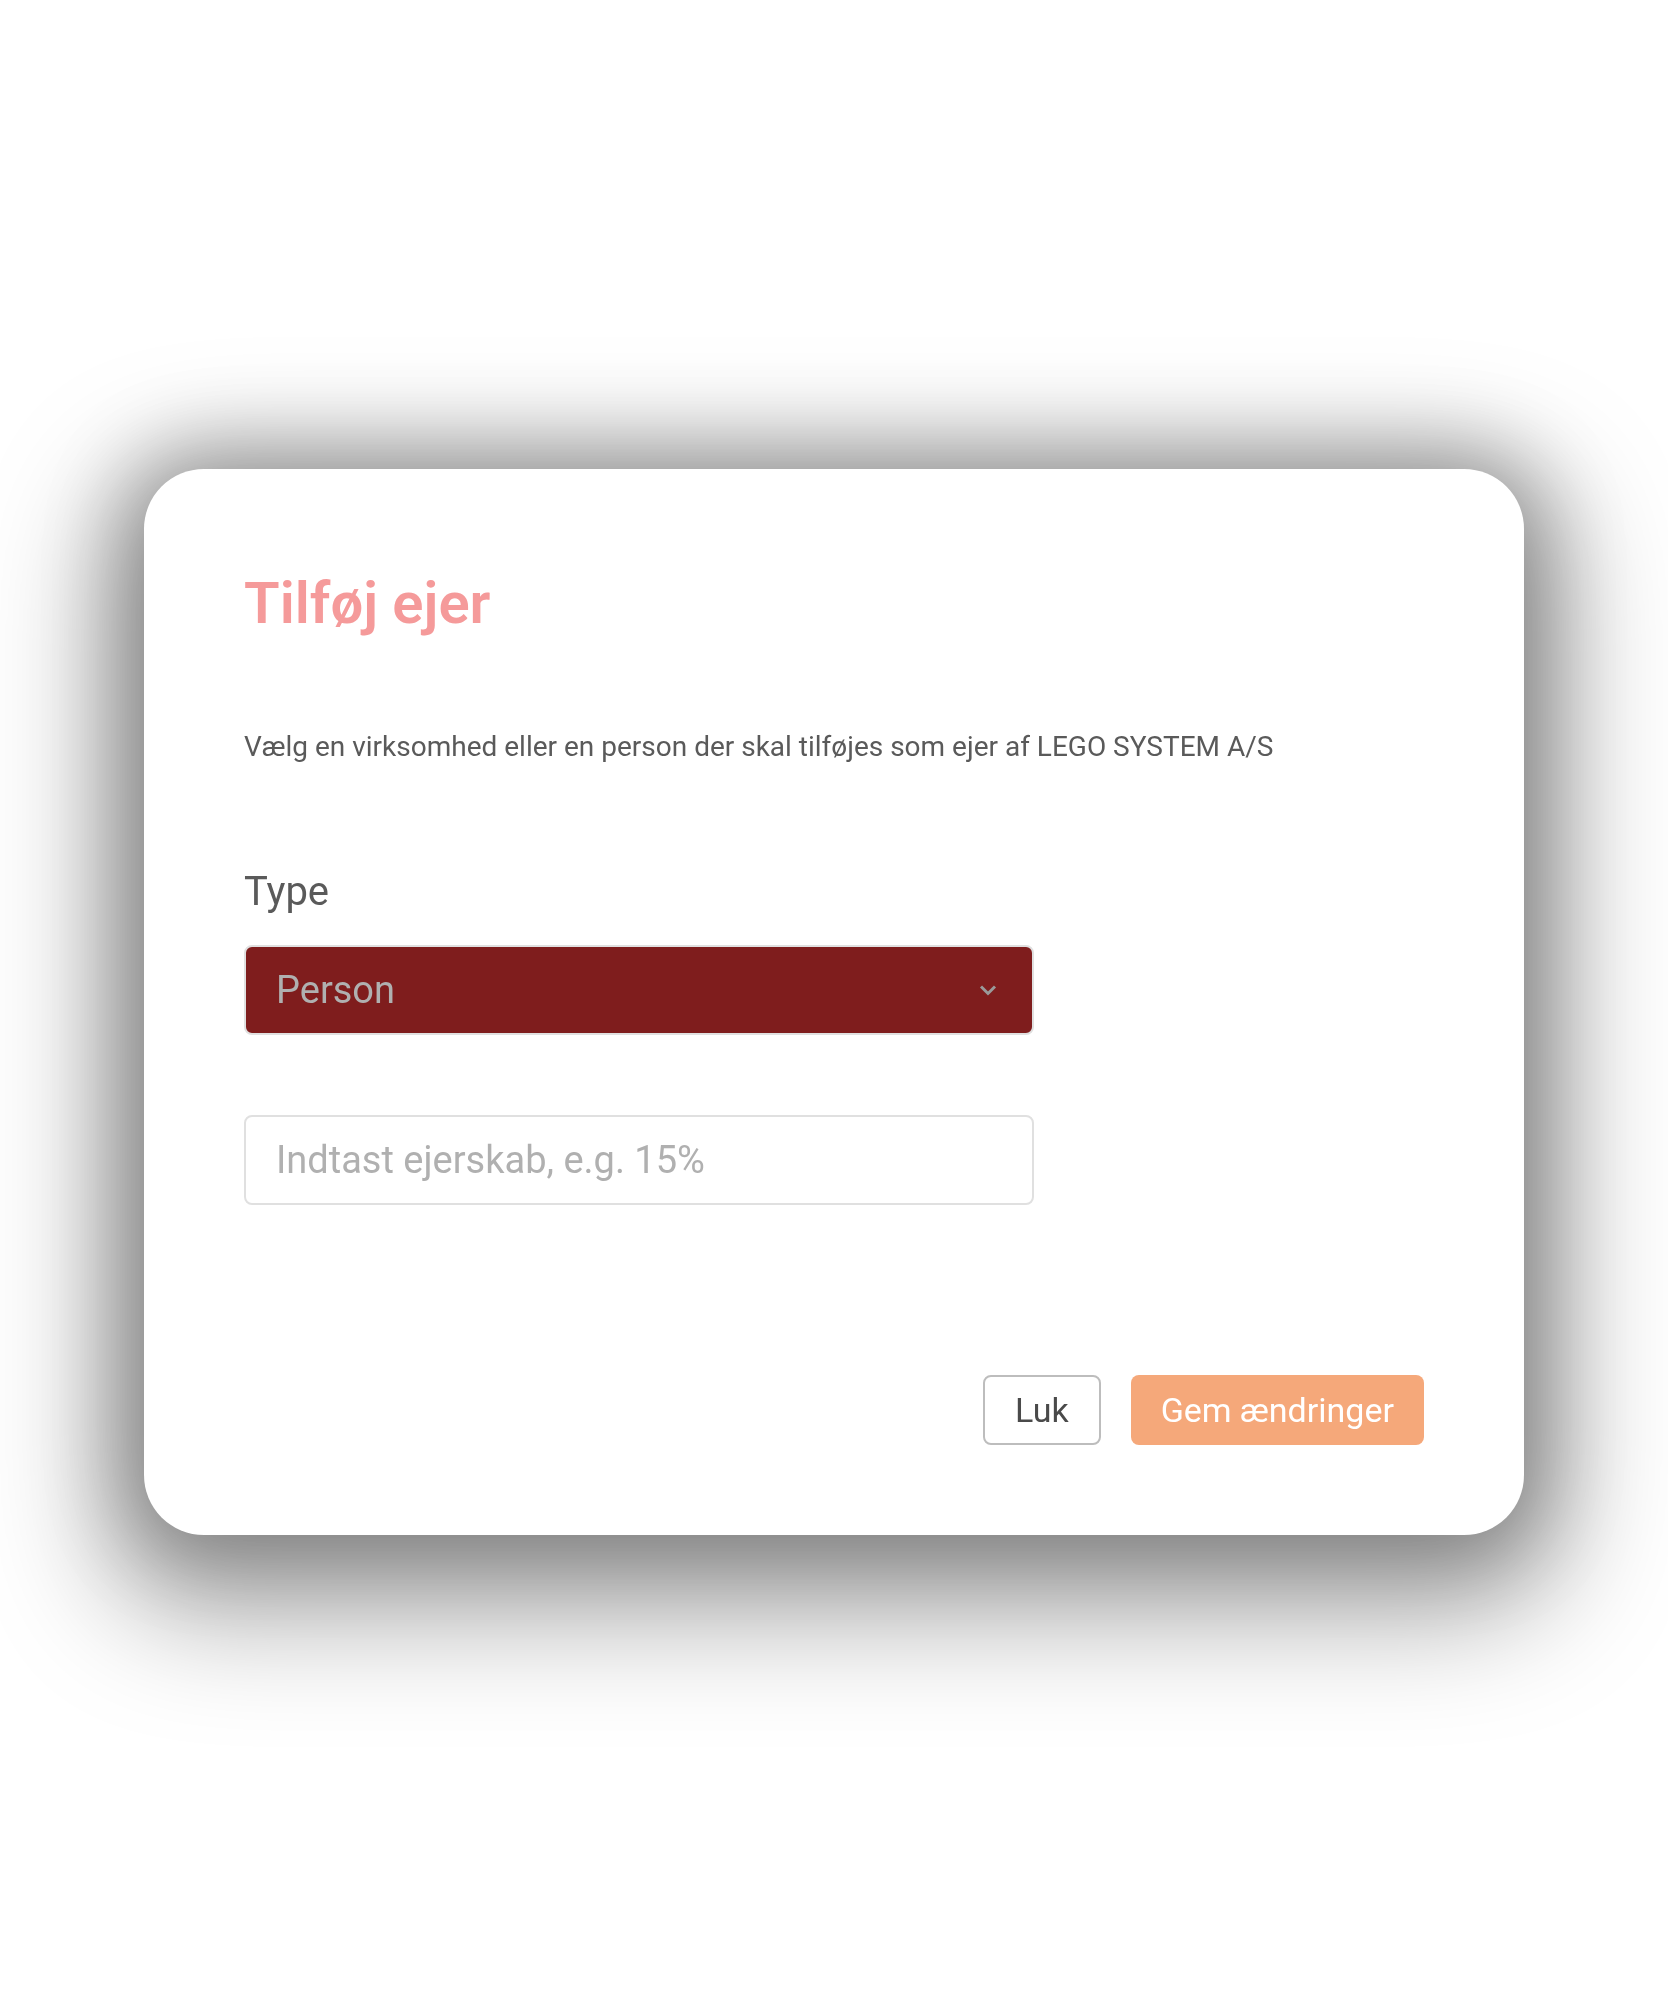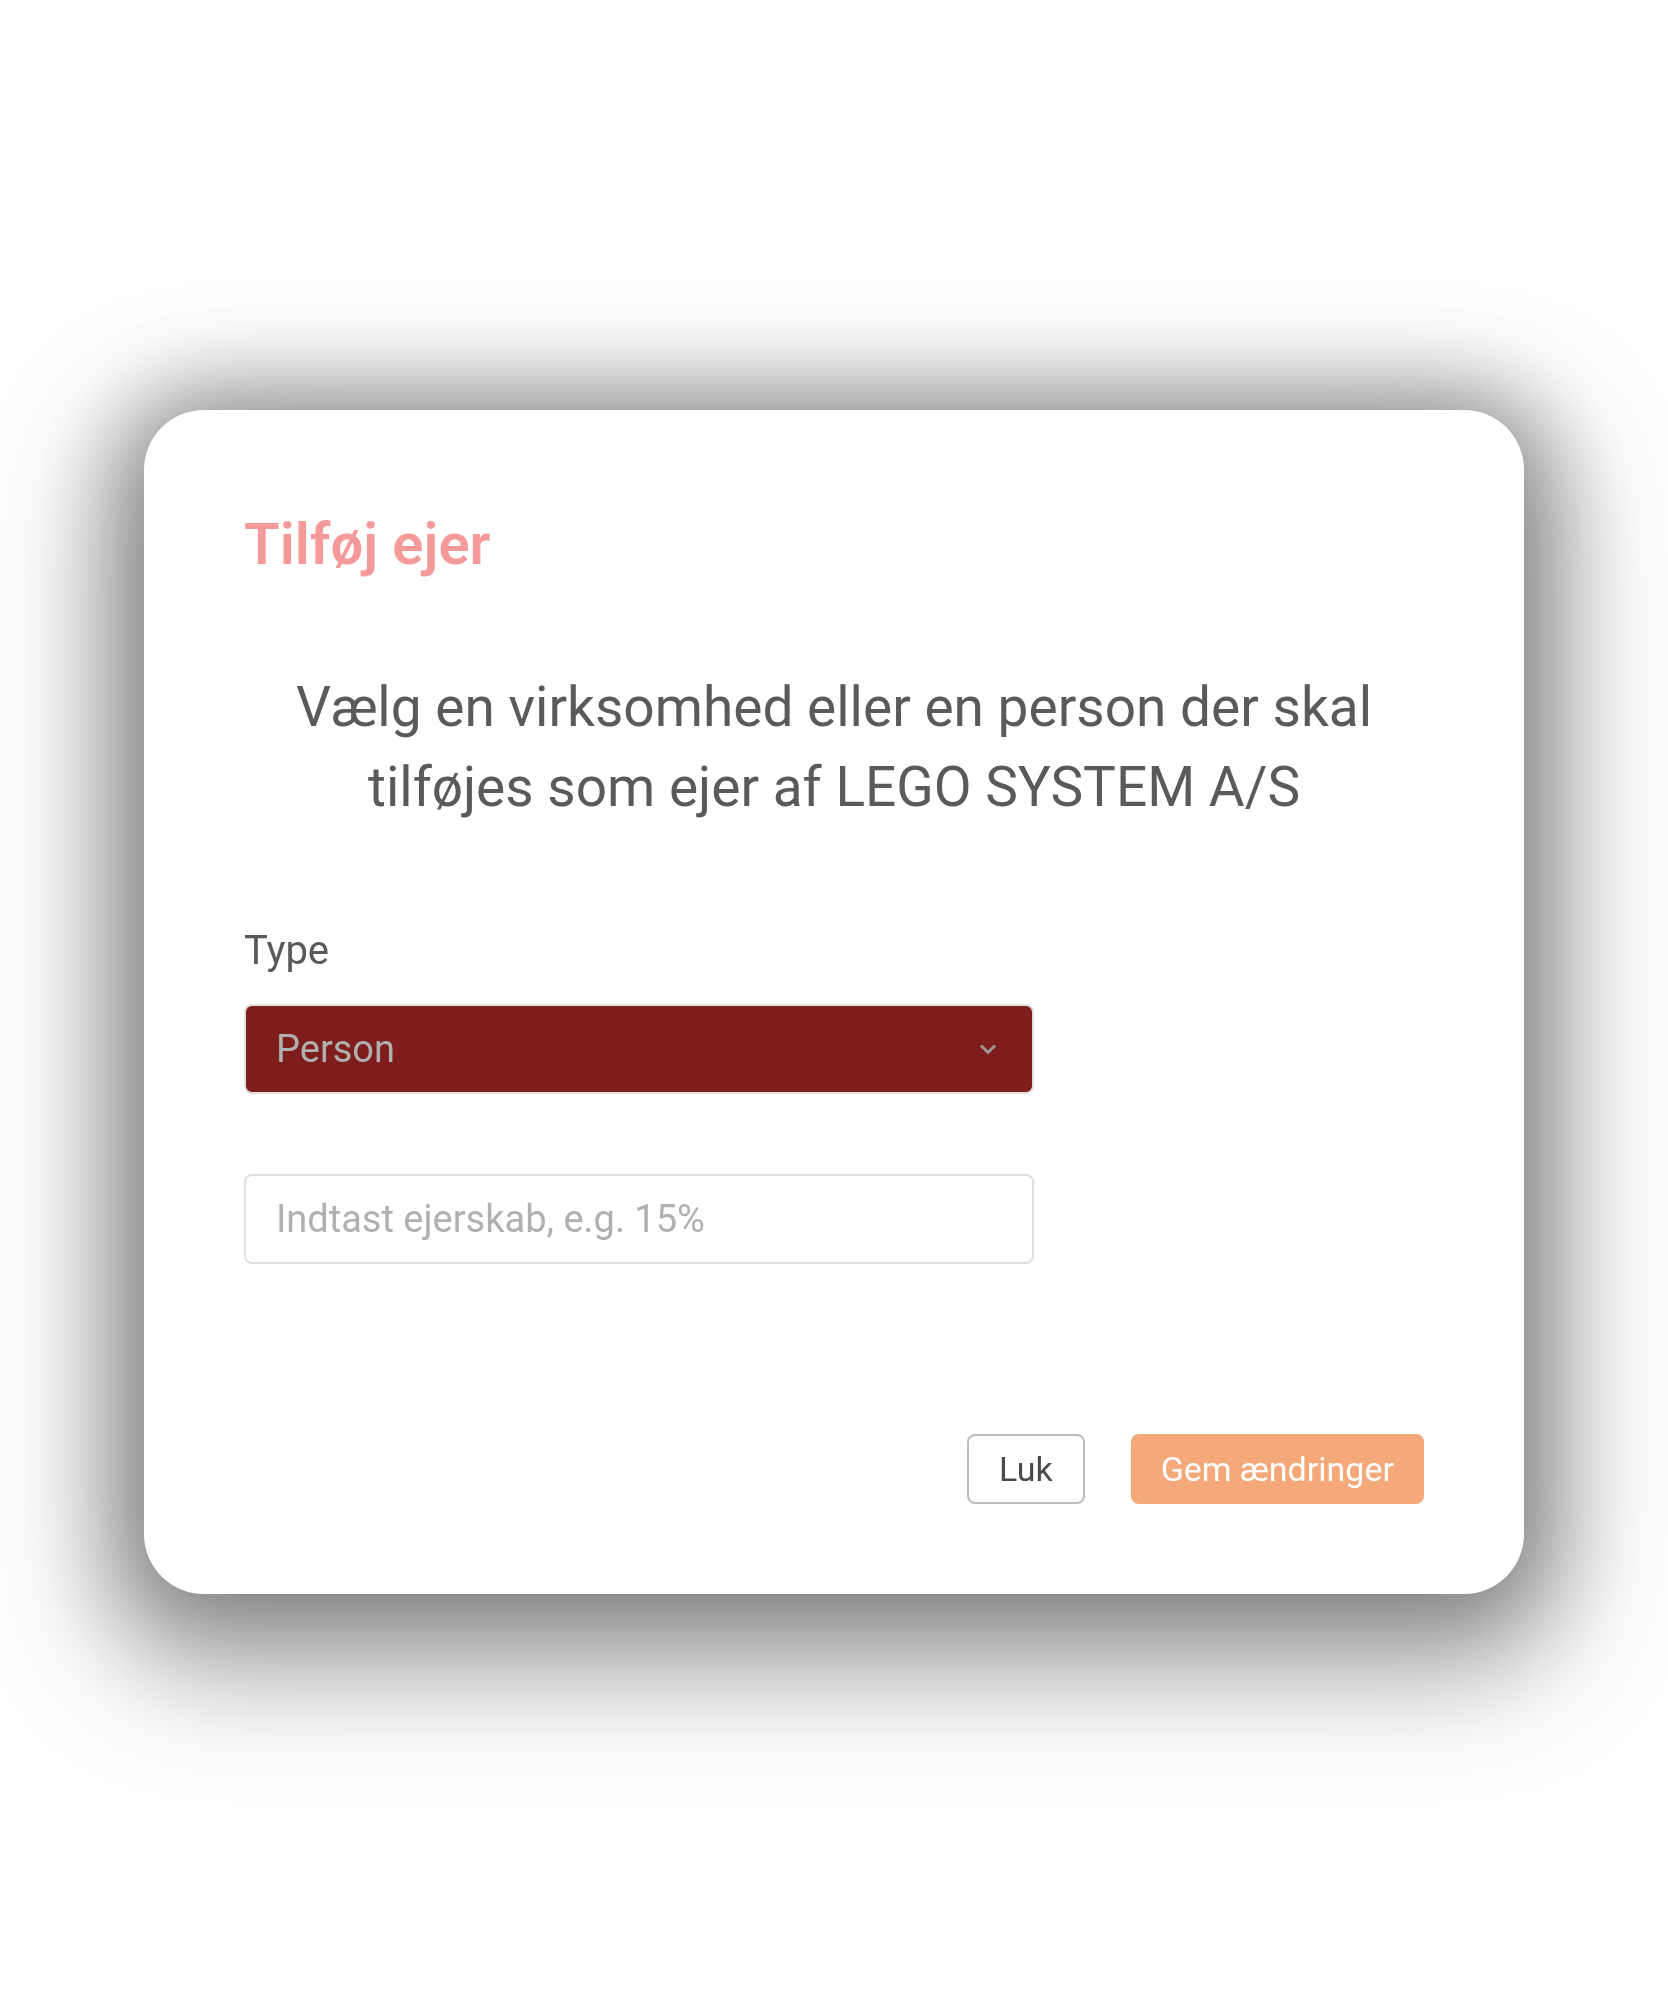--- a/index.html
+++ b/index.html
@@ -26,24 +26,23 @@
       flex-direction: column;
     }
     .modal-title {
       color: #f59a9a;
       font-size: 58px;
       font-weight: 600;
       margin-bottom: 90px;
     }
     .modal-description {
       color: #5a5a5a;
-      font-size: 55px;
+      font-size: 28px;
       line-height: 1.45;
       margin-bottom: 100px;
-      text-align: center;
     }
     .form-group {
       margin-bottom: 80px;
     }
     .form-label {
       display: block;
       color: #5a5a5a;
       font-size: 40px;
       margin-bottom: 30px;
     }
@@ -95,21 +94,21 @@
       width: 32px;
       height: 32px;
       stroke: #8a8a8a;
       stroke-width: 2.5;
       fill: none;
       pointer-events: none;
     }
     .button-row {
       display: flex;
       justify-content: flex-end;
-      gap: 46px;
+      gap: 30px;
       margin-top: 90px;
     }
     .btn {
       height: 70px;
       padding: 0 30px;
       border-radius: 8px;
       font-size: 34px;
       font-family: inherit;
       cursor: pointer;
       display: flex;

